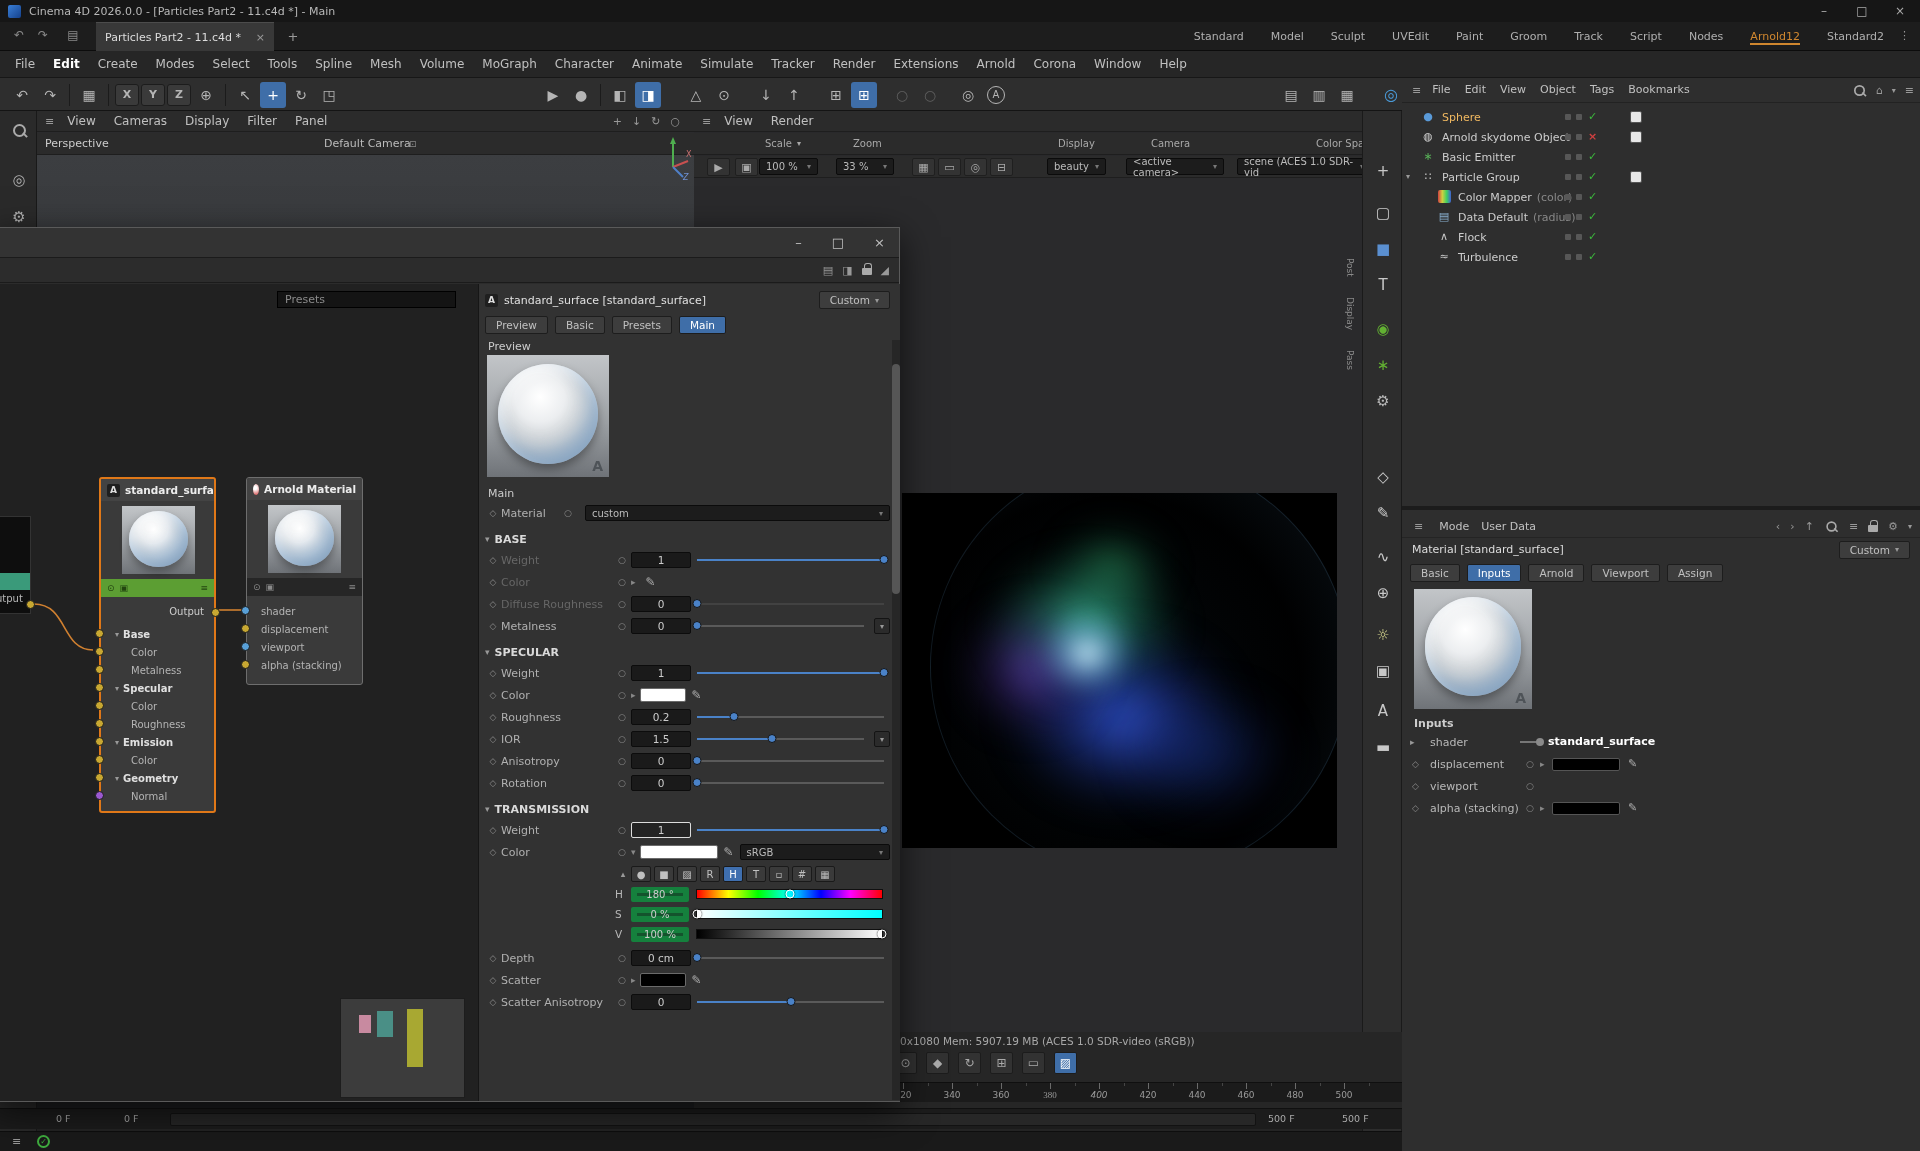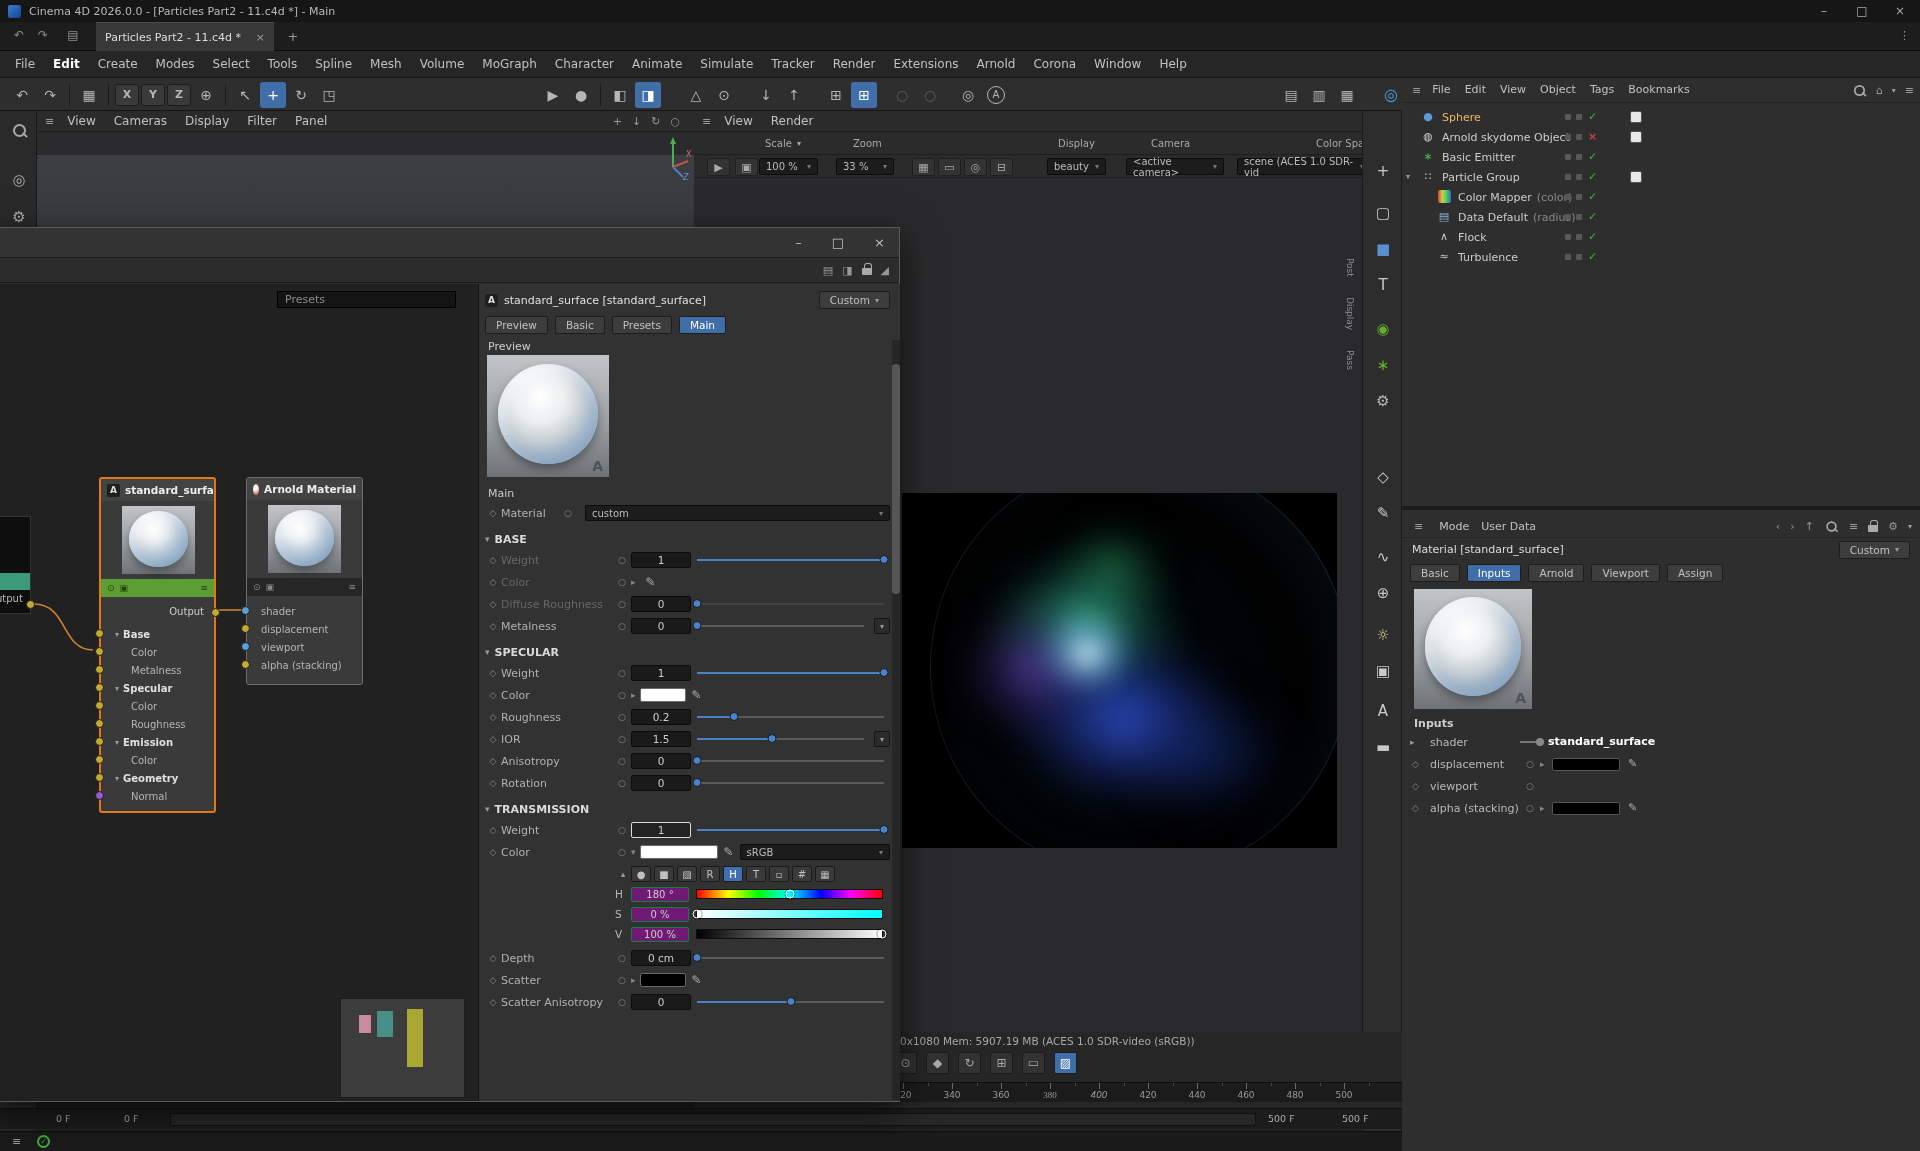--- a/index.html
+++ b/index.html
@@ -194,21 +194,21 @@
 .swatch{height:14px;border:1px solid #6a6a6a;border-radius:2px;flex:none;}
 .eyed{color:#b0b0b0;font-size:12px;margin:0 6px;flex:none;}
 .sec-h{display:flex;align-items:center;gap:5px;height:20px;font-size:11px;font-weight:bold;color:#dadada;margin-top:5px;}
 .sec-h .car{color:#999;font-size:9px;}
 .space-dd{position:static !important;flex:1;height:16px;}
 .picker{margin:1px 0 3px 0;}
 .pk-row{display:flex;align-items:center;height:20px;}
 .pk-sp{width:130px;flex:none;}
 .pk-col{width:16px;color:#999;font-size:9px;text-align:center;flex:none;}
 .pk-lab{width:16px;color:#b8b8b8;font-size:10.5px;flex:none;}
-.pk-box{width:58px;height:15px;background:#701a75;border:1px solid #15803d;border-radius:2px;color:#ccc;font-size:10px;display:flex;align-items:center;justify-content:center;flex:none;}
+.pk-box{width:58px;height:15px;background:#14532d;border:6px solid #15803d;border-radius:2px;color:#ccc;font-size:10px;display:flex;align-items:center;justify-content:center;flex:none;}
 .pk-bar{flex:1;height:10px;position:relative;margin:0 7px;border:1px solid #101010;}
 .pk-bar.hue{background:linear-gradient(90deg,#f00 0%,#ff0 17%,#0f0 33%,#0ff 50%,#00f 67%,#f0f 83%,#f00 100%);}
 .pk-bar.sat{background:linear-gradient(90deg,#fff,#0ff);}
 .pk-bar.val{background:linear-gradient(90deg,#000,#fff);}
 .pk-dot{position:absolute;top:50%;width:9px;height:9px;border:1.5px solid #fff;border-radius:50%;transform:translate(-50%,-50%);box-shadow:0 0 2px #000;}
 .pk-btn{width:20px;height:16px;background:#3a3a3a;border:1px solid #1a1a1a;border-radius:2px;color:#c0c0c0;font-size:10px;display:flex;align-items:center;justify-content:center;margin-right:3px;flex:none;}
 .pk-btn.active{background:#3f6faf;color:#fff;}
 #ap-scroll-track{position:absolute;right:0;top:56px;width:8px;height:760px;background:#262626;}
 #ap-scroll{position:absolute;right:0;top:80px;width:8px;height:230px;background:#565656;border-radius:4px;}
 </style>
@@ -229,20 +229,33 @@
 
   <div id="tabbar" class="abs">
     <span class="navic" style="left:8px">↶</span>
     <span class="navic" style="left:32px">↷</span>
     <span class="navic" style="left:62px">▤</span>
     <div class="doctab">
       <span>Particles Part2 - 11.c4d *</span>
       <span class="x">×</span>
     </div>
     <span id="new-tab">+</span>
+    <div id="layout-tabs">
+        <span class="ltab">Standard</span>
+        <span class="ltab">Model</span>
+        <span class="ltab">Sculpt</span>
+        <span class="ltab">UVEdit</span>
+        <span class="ltab">Paint</span>
+        <span class="ltab">Groom</span>
+        <span class="ltab">Track</span>
+        <span class="ltab">Script</span>
+        <span class="ltab">Nodes</span>
+        <span class="ltab active">Arnold12</span>
+        <span class="ltab">Standard2</span>
+      </div>
     <span id="tab-overflow">⋮</span>
   </div>
 
   <div id="menubar" class="abs">
       <div id="menubar-items" style="display:flex">
         <span class="mi">File</span>
         <span class="mi active">Edit</span>
         <span class="mi">Create</span>
         <span class="mi">Modes</span>
         <span class="mi">Select</span>
@@ -329,20 +342,25 @@
           <span class="mi">Filter</span>
           <span class="mi">Panel</span>
         </span>
       <span id="vpl-nav" style="margin-left:auto;display:flex;gap:10px;color:#999;padding-right:10px">
           <span>+</span>
           <span>↓</span>
           <span>↻</span>
           <span>○</span>
         </span>
     </div>
+    <div class="vph" style="top:22px;height:22px">
+      <span style="padding-left:4px;color:#ccc">Perspective</span>
+      <span style="position:absolute;left:287px;color:#bbb">Default Camera</span>
+      <span style="position:absolute;left:372px;color:#888;font-size:9px">⊡</span>
+    </div>
     <div id="vpl-body"></div>
     <svg id="axis-gizmo" width="42" height="46" viewBox="0 0 42 46">
       <line x1="21" y1="32" x2="21" y2="6" stroke="#4fae4f" stroke-width="2"></line>
       <polygon points="21,2 18,9 24,9" fill="#4fae4f"></polygon>
       <line x1="21" y1="32" x2="36" y2="26" stroke="#c85050" stroke-width="2"></line>
       <line x1="21" y1="32" x2="31" y2="42" stroke="#5080c8" stroke-width="2"></line>
       <text x="34" y="22" fill="#c87070" font-size="8">X</text>
       <text x="31" y="45" fill="#7090d0" font-size="8" font-style="italic">Z</text>
     </svg>
   </div>

